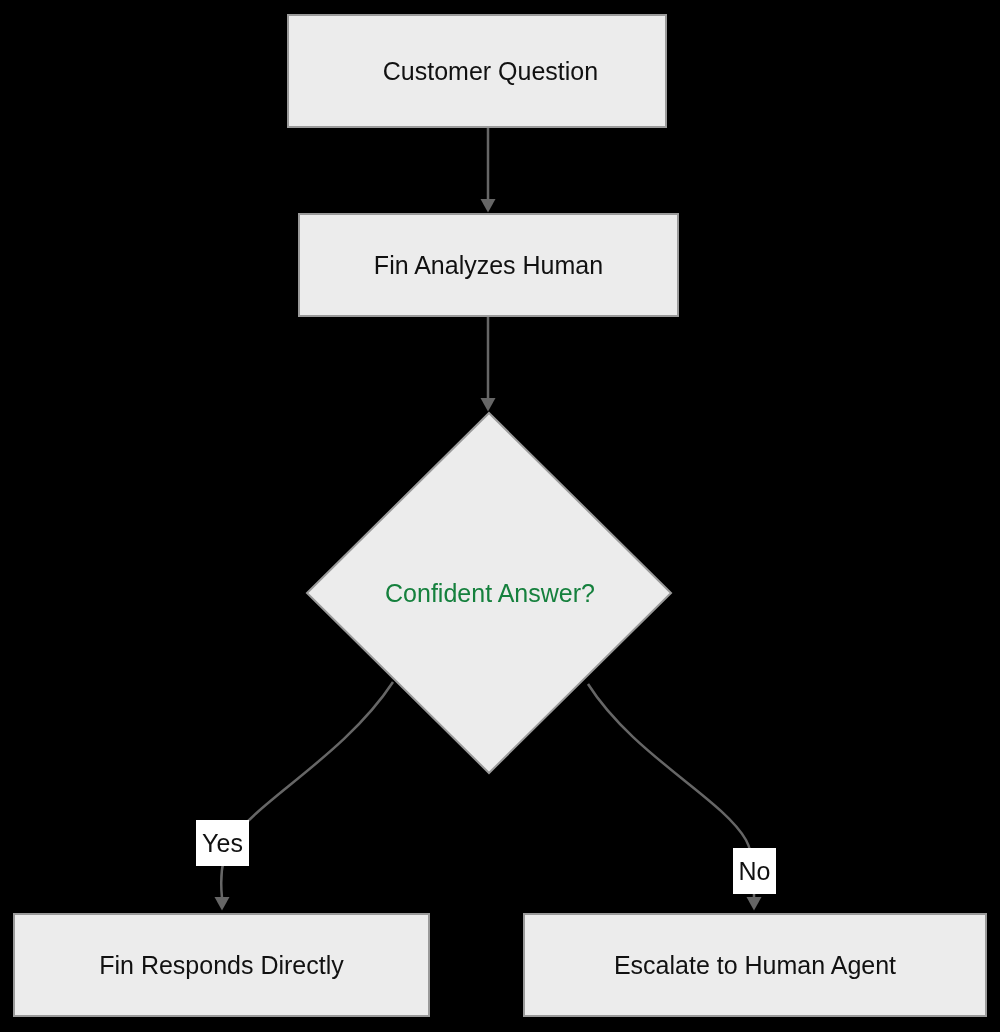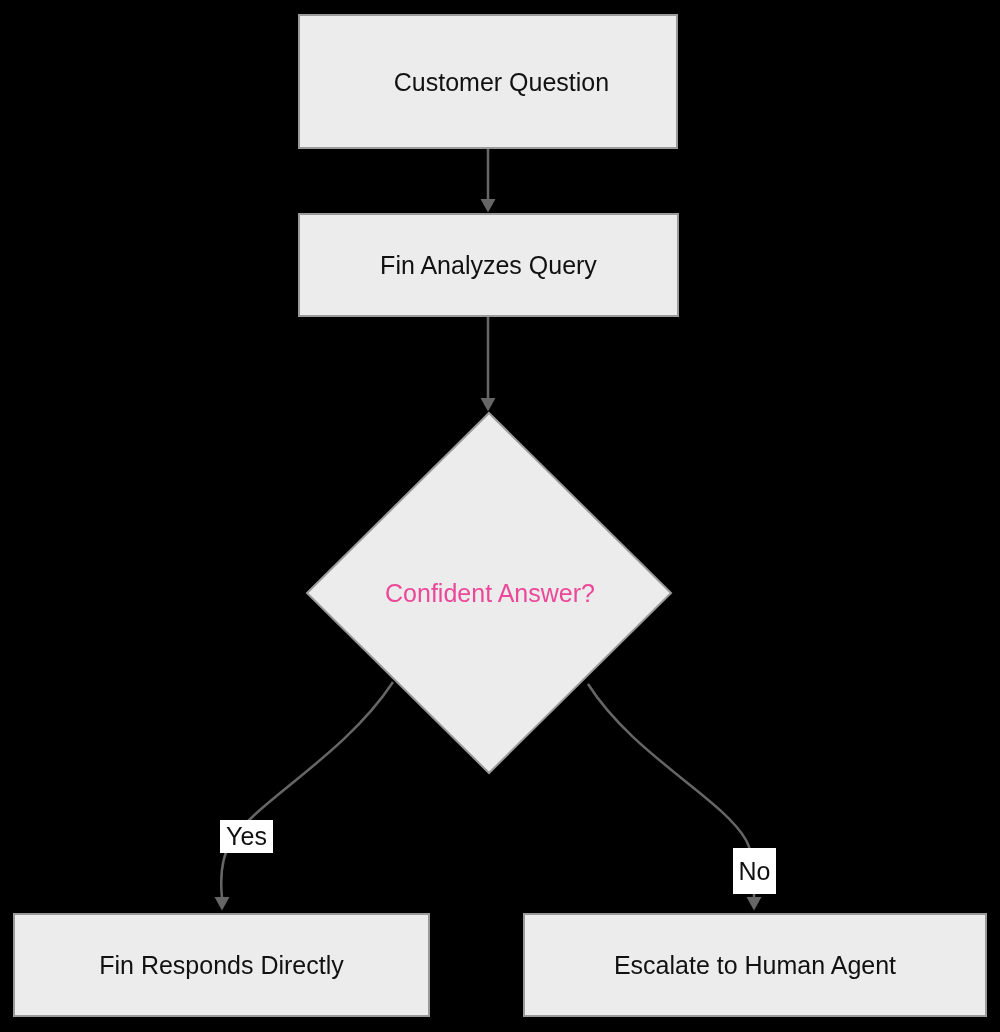--- a/index.html
+++ b/index.html
@@ -26,47 +26,47 @@
     border: 2px solid #9a9a9a;
     box-sizing: border-box;
     display: flex;
     align-items: center;
     justify-content: center;
     font-size: 25px;
     color: #111111;
     text-align: center;
     line-height: 1.2;
   }
-  .node-customer   { left: 298px; top: 14px;  width: 380px; height: 135px; padding-left: 27px; }
+  .node-customer   { left: 287px; top: 14px;  width: 380px; height: 114px; padding-left: 27px; }
   .node-analyzes   { left: 298px; top: 213px; width: 381px; height: 104px; }
   .node-responds   { left: 13px;  top: 913px; width: 417px; height: 104px; }
   .node-escalate   { left: 523px; top: 913px; width: 464px; height: 104px; }
   .diamond-text {
     position: absolute;
     left: 308px;
     top: 412px;
     width: 364px;
     height: 362px;
     display: flex;
     align-items: center;
     justify-content: center;
     font-size: 25px;
-    color: #ec4899;
+    color: #15803d;
     pointer-events: none;
   }
   .edge-label {
     position: absolute;
     background: #ffffff;
     display: flex;
     align-items: center;
     justify-content: center;
     font-size: 25px;
     color: #111111;
   }
-  .edge-label-yes { left: 196px; top: 820px; width: 53px; height: 33px; margin-left: 24px; }
+  .edge-label-yes { left: 196px; top: 820px; width: 53px; height: 46px; }
   .edge-label-no  { left: 733px; top: 820px; width: 43px; height: 46px; margin-top: 28px; }
 </style>
 </head>
 <body>
 
 <div class="stage">
 
   <svg class="edges-layer" width="1000" height="1032" viewBox="0 0 1000 1032">
 
     <path d="M 488 119 L 488 200" stroke="#666666" stroke-width="2.5" fill="none"></path>
@@ -82,21 +82,21 @@
     <polygon points="746.5,897 761.5,897 754,910.5" fill="#666666"></polygon>
 
     <polygon points="489,413 671,593 489,773 307,593" fill="#ececec" stroke="#9a9a9a" stroke-width="2"></polygon>
   </svg>
 
   <div class="node node-customer">
     <span>Customer Question</span>
   </div>
 
   <div class="node node-analyzes">
-    <span>Fin Analyzes Query</span>
+    <span>Fin Analyzes Human</span>
   </div>
 
   <div class="diamond-text">
     <span>Confident Answer?</span>
   </div>
 
   <div class="edge-label edge-label-yes">
     <span>Yes</span>
   </div>
 

